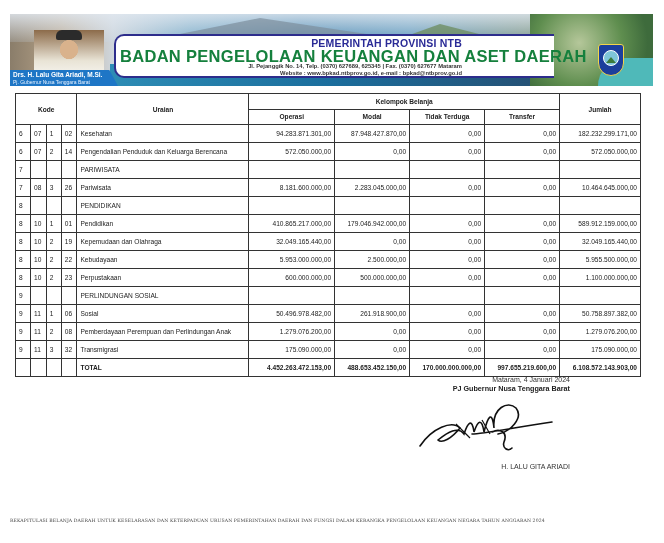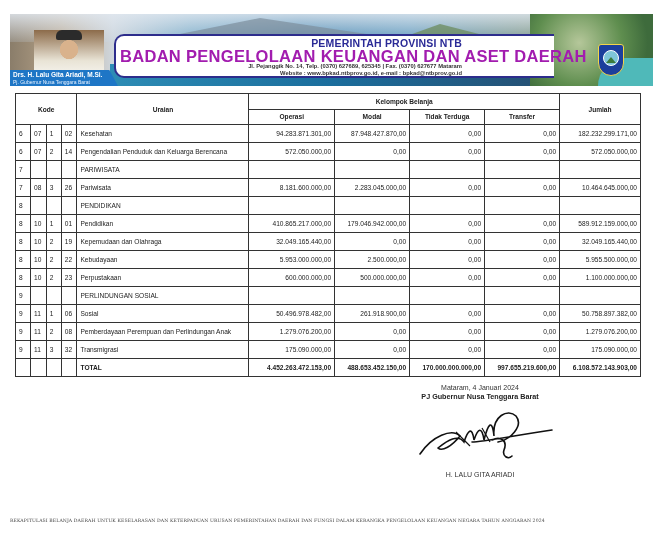--- a/index.html
+++ b/index.html
@@ -23,21 +23,21 @@
   .portrait { position: absolute; left: 24px; top: 16px; width: 70px; height: 56px;
     background: radial-gradient(ellipse at 50% 35%, #d9b28c 0 18%, transparent 19%), linear-gradient(180deg, #8c6b4a 0%, #e9e4d6 55%, #ffffff 100%); }
   .portrait .cap { position: absolute; left: 22px; top: 0; width: 26px; height: 10px; background: #2b2b2b; border-radius: 6px 6px 2px 2px; }
   .name-ribbon { position: absolute; left: 0; top: 56px; width: 108px; height: 16px;
     background: #1e76c6; clip-path: polygon(0 0, 92% 0, 100% 100%, 0 100%); }
   .name-ribbon .n1 { position: absolute; left: 3px; top: 1px; font-size: 6.5px; color: #fff; font-weight: bold; white-space: nowrap; }
   .name-ribbon .n2 { position: absolute; left: 3px; top: 8.5px; font-size: 5px; color: #e8f2ff; white-space: nowrap; }
   .title-box { position: absolute; left: 104px; top: 20px; width: 440px; height: 44px; background: #ffffff;
     border: 2px solid #2d2d8c; border-right: none; border-radius: 10px 0 0 10px; }
   .title-box .t1 { position: absolute; right: 92px; top: 1px; font-size: 10.5px; font-weight: bold; color: #2a2a96; letter-spacing: 0.2px; }
-  .title-box .t2 { position: absolute; left: 4px; top: 11px; font-size: 16.5px; font-weight: bold; color: #a21caf; letter-spacing: 0.3px; white-space: nowrap; }
+  .title-box .t2 { position: absolute; left: 4px; top: 11px; font-size: 16.5px; font-weight: bold; color: #15803d; letter-spacing: 0.3px; white-space: nowrap; }
   .title-box .t3 { position: absolute; right: 92px; top: 27px; font-size: 5.8px; font-weight: bold; color: #333; white-space: nowrap; }
   .title-box .t4 { position: absolute; right: 92px; top: 34px; font-size: 5.8px; font-weight: bold; color: #333; white-space: nowrap; }
   .emblem { position: absolute; left: 588px; top: 30px; width: 26px; height: 32px; background: #1c3f9c;
     border-radius: 3px 3px 13px 13px; border: 1px solid #f2d54a; }
   .emblem .disc { position: absolute; left: 4px; top: 5px; width: 16px; height: 16px; border-radius: 50%; background: #7fc6d9; border: 1px solid #ffffff; }
   .emblem .mt { position: absolute; left: 7px; top: 12px; width: 0; height: 0; border-left: 5px solid transparent; border-right: 5px solid transparent; border-bottom: 6px solid #3b7a3b; }
 
   
   table.rekap { position: absolute; left: 15px; top: 93px; width: 626px; border-collapse: collapse; font-size: 6.6px; color: #222; }
   table.rekap td, table.rekap th { border: 0.8px solid #333; height: 18px; padding: 0 3px; white-space: nowrap; }
@@ -49,21 +49,21 @@
   .c-ur { width: 175px; }
   .c-op { width: 89px; }
   .c-mo { width: 77px; }
   .c-td { width: 77px; }
   .c-tr { width: 77px; }
   .c-ju { width: 83px; }
   td.num { text-align: right; }
   tr.total td { font-weight: bold; }
 
   
-  .sign { position: absolute; left: 390px; top: 384px; width: 180px; text-align: center; }
+  .sign { position: absolute; left: 390px; top: 376px; width: 180px; text-align: right; }
   .sign .place { font-size: 7px; color: #333; }
   .sign .office { font-size: 7.2px; font-weight: bold; color: #222; margin-top: 1px; }
   .sign .sigimg { position: absolute; left: 22px; top: 22px; width: 150px; height: 60px; }
   .sign .signer { position: absolute; left: 0; top: 87px; width: 180px; font-size: 7px; color: #333; }
 
   .footer-note { position: absolute; left: 10px; top: 518px; font-family: "DejaVu Serif", serif; font-size: 4.6px; color: #444; letter-spacing: 0.1px; white-space: nowrap; }
 </style>
 </head>
 <body>
 

